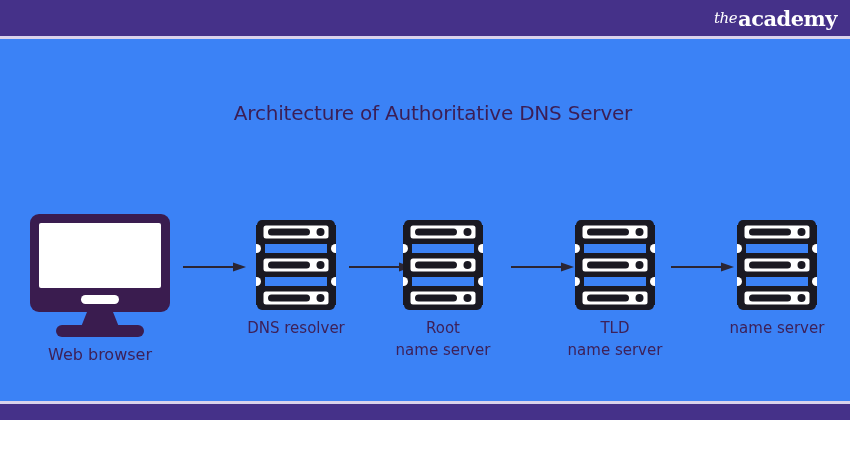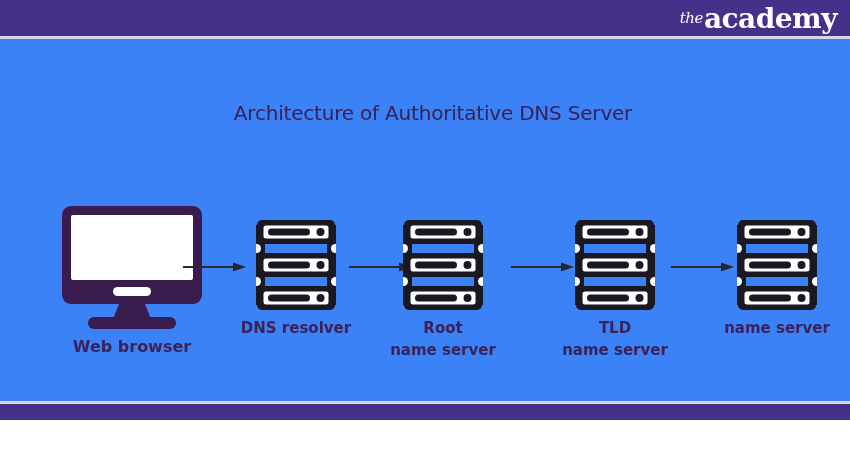--- a/index.html
+++ b/index.html
@@ -17,40 +17,40 @@
     background:#d9d3ec;
   }
   .logo{
     position:absolute;right:13px;top:0;height:36px;
     display:flex;align-items:center;color:#ffffff;
     font-family:"DejaVu Serif","Liberation Serif",serif;
     letter-spacing:-0.5px;white-space:nowrap;
   }
   .logo .the{font-style:italic;font-size:15px;font-weight:400;margin-right:1px;}
   .logo .knowledge{font-size:21px;font-weight:700;}
-  .logo .academy{font-size:28px;font-weight:700;}
+  .logo .academy{font-size:21px;font-weight:700;}
   
   .title{
     position:absolute;left:0;top:101px;width:850px;margin:0;
     text-align:center;font-size:20px;font-weight:normal;
     letter-spacing:-0.2px;color:#3b1e55;padding-left:8px;
   }
   
   .node{
     position:absolute;width:200px;
     display:flex;flex-direction:column;align-items:center;
   }
-  .node-browser{left:0;top:206px;padding-left:32px;}
+  .node-browser{left:0;top:214px;}
   .node-dns{left:196px;top:220px;}
   .node-root{left:343px;top:220px;}
   .node-tld{left:515px;top:220px;}
   .node-auth{left:677px;top:220px;}
   .node .label{
     margin-top:7px;text-align:center;
-    font-size:15px;font-weight:bold;color:#3d2159;line-height:22px;
+    font-size:15px;font-weight:normal;color:#3d2159;line-height:22px;
   }
   .node-browser .label{margin-top:6px;font-size:16px;}
   
   .arrow{position:absolute;top:260px;width:64px;height:14px;}
   .arrow1{left:183px;}
   .arrow2{left:349px;}
   .arrow3{left:511px;}
   .arrow4{left:671px;}
   
   .bottombar-sep{

